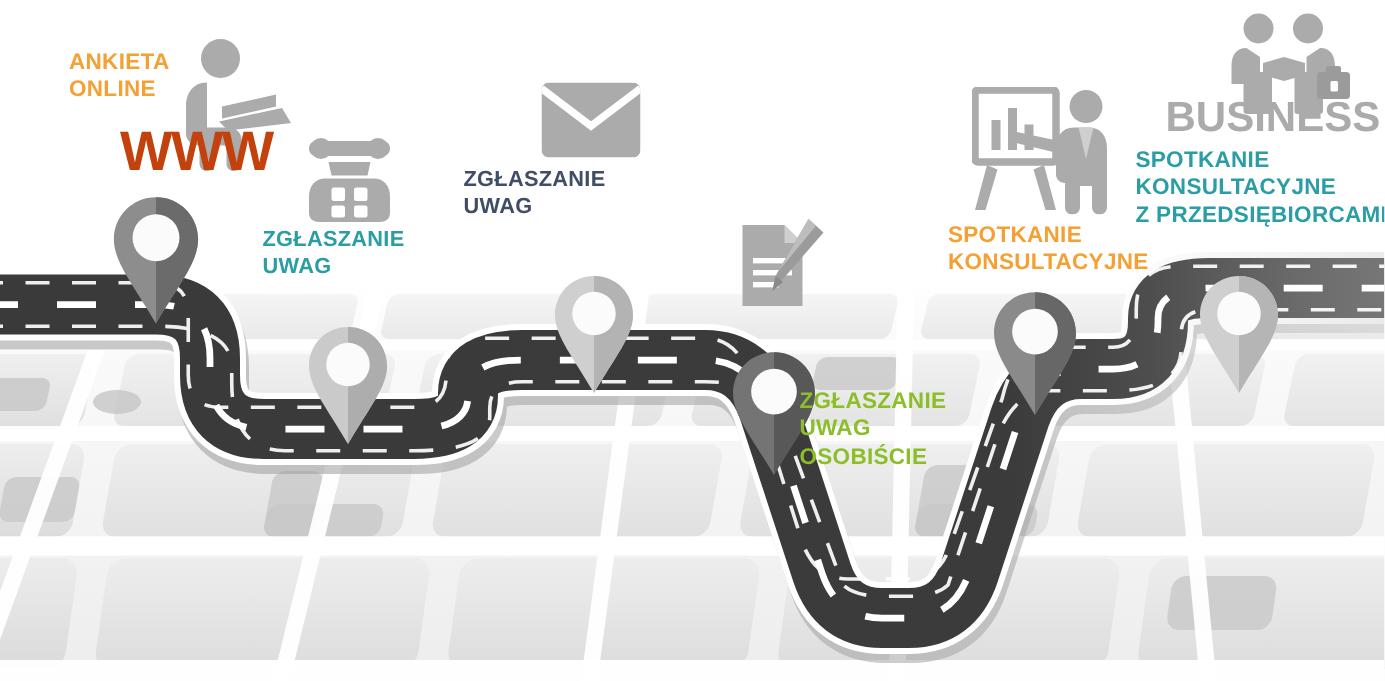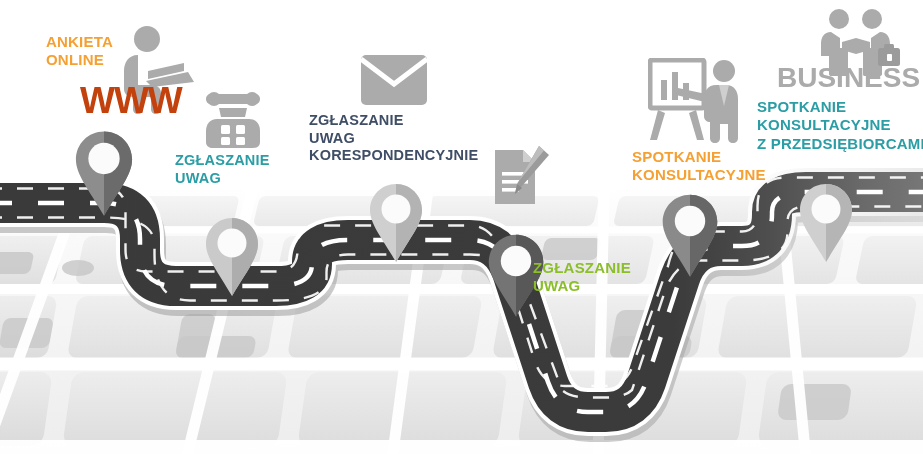--- a/index.html
+++ b/index.html
@@ -291,38 +291,38 @@
 
   <div class="icon-box" style="left:361px;top:55px;">
     <svg width="66" height="50" viewBox="0 0 66 50" xmlns="http://www.w3.org/2000/svg">
       <rect x="0" y="0" width="66" height="50" rx="5" fill="#ABABAB"></rect>
       <path d="M0 4 L33 29 L66 4" fill="none" stroke="#ffffff" stroke-width="5"></path>
     </svg>
   </div>
   <div class="label" style="left:309px;top:112px;width:170px;font-size:14.5px;color:#3F4E66;">
     <span class="label-line">ZGŁASZANIE</span>
     <span class="label-line">UWAG</span>
-    <span class="label-line">KORESPONDENCYJNIE</span>
   </div>
 
   <div class="icon-box" style="left:489px;top:146px;">
     <svg width="62" height="62" viewBox="0 0 62 62" xmlns="http://www.w3.org/2000/svg" fill="#ABABAB">
       <path d="M6 4 L34 4 L46 16 L46 58 L6 58 Z"></path>
       <path d="M34 4 L34 16 L46 16 Z" fill="#cfcfcf"></path>
       <rect x="13" y="26" width="26" height="3.6" fill="#ffffff"></rect>
       <rect x="13" y="34" width="26" height="3.6" fill="#ffffff"></rect>
       <rect x="13" y="42" width="17" height="3.6" fill="#ffffff"></rect>
       <path d="M50 0 L60 9 L33 40 L26 48 L28 38 Z" fill="#9B9B9B"></path>
       <path d="M50 0 L55 4.5 L29 36 L26 48 L28 38 Z" fill="#bdbdbd"></path>
       <path d="M26 48 L28 38 L33 42 Z" fill="#8a8a8a"></path>
     </svg>
   </div>
   <div class="label" style="left:533px;top:259px;width:106px;font-size:15px;color:#8CBE2A;">
     <span class="label-line">ZGŁASZANIE</span>
     <span class="label-line">UWAG</span>
+    <span class="label-line">OSOBIŚCIE</span>
   </div>
 
   <div class="icon-box" style="left:648px;top:58px;">
     <svg width="96" height="85" viewBox="0 0 96 85" xmlns="http://www.w3.org/2000/svg" fill="#ABABAB">
       <rect x="2" y="2" width="54" height="48" rx="2" fill="none" stroke="#ABABAB" stroke-width="5"></rect>
       <rect x="13" y="22" width="6" height="20"></rect>
       <rect x="24" y="14" width="6" height="28"></rect>
       <rect x="35" y="25" width="6" height="17"></rect>
       <path d="M10 52 L2 82 L9 82 L17 55 Z"></path>
       <path d="M48 52 L56 82 L49 82 L41 55 Z"></path>

